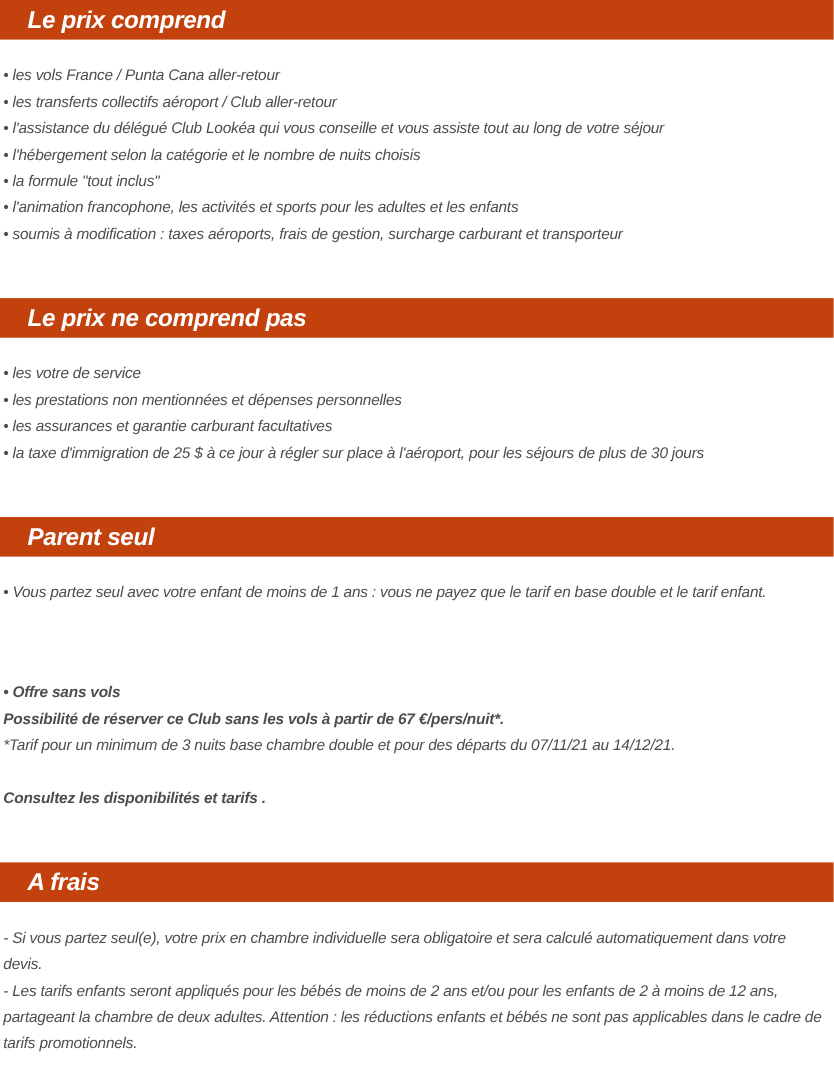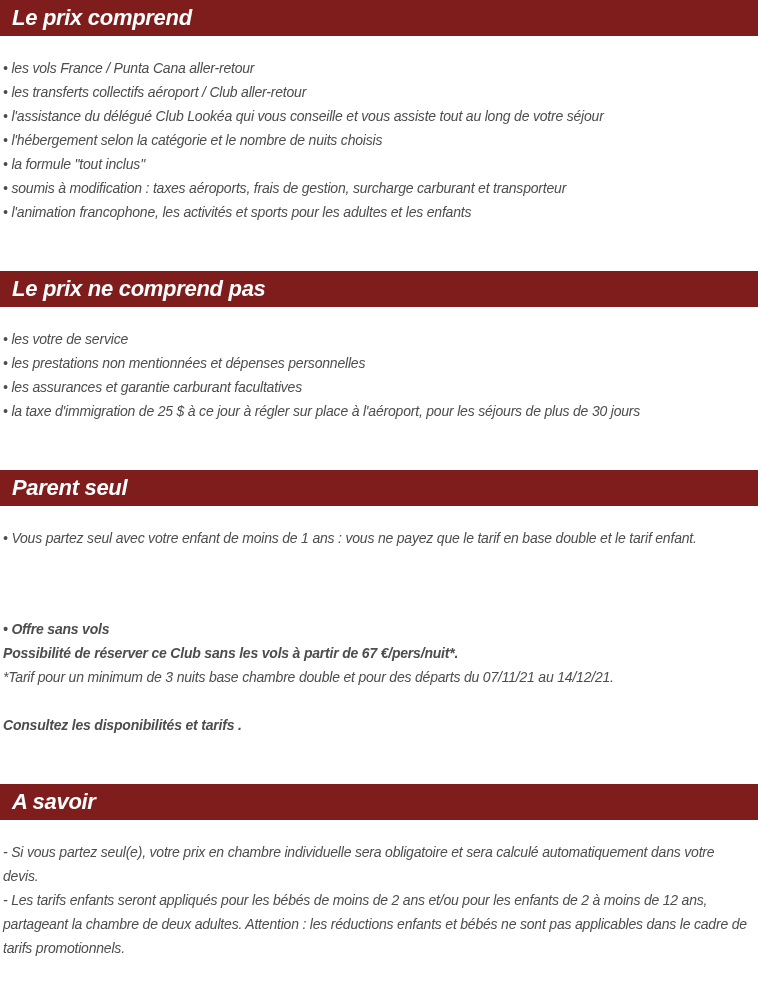--- a/index.html
+++ b/index.html
@@ -8,24 +8,24 @@
     padding: 0;
     background: #ffffff;
   }
   body {
     width: 758px;
     font-family: "Liberation Sans", sans-serif;
     font-style: italic;
     color: #4d4d4d;
   }
   .band {
-    background: #7f1d1d;
+    background: #c2410c;
     height: 36px;
     line-height: 36px;
-    padding-left: 12px;
+    padding-left: 25px;
     color: #ffffff;
     font-weight: bold;
     font-size: 22px;
     letter-spacing: -0.3px;
     white-space: nowrap;
     overflow: hidden;
   }
   .content {
     padding: 20px 6px 0 3px;
     font-size: 14px;
@@ -49,22 +49,22 @@
 <section>
   <div class="band">
     <span>Le prix comprend</span>
   </div>
   <div class="content">
     <p class="li">les vols France / Punta Cana aller-retour</p>
     <p class="li">les transferts collectifs aéroport / Club aller-retour</p>
     <p class="li">l'assistance du délégué Club Lookéa qui vous conseille et vous assiste tout au long de votre séjour</p>
     <p class="li">l'hébergement selon la catégorie et le nombre de nuits choisis</p>
     <p class="li">la formule "tout inclus"</p>
+    <p class="li">l'animation francophone, les activités et sports pour les adultes et les enfants</p>
     <p class="li">soumis à modification : taxes aéroports, frais de gestion, surcharge carburant et transporteur</p>
-    <p class="li">l'animation francophone, les activités et sports pour les adultes et les enfants</p>
   </div>
 </section>
 
 <section>
   <div class="band">
     <span>Le prix ne comprend pas</span>
   </div>
   <div class="content">
     <p class="li">les votre de service</p>
     <p class="li">les prestations non mentionnées et dépenses personnelles</p>
@@ -87,19 +87,19 @@
     <p class="li bold"><span class="underline">Offre sans vols</span></p>
     <p class="bold">Possibilité de réserver ce Club sans les vols à partir de 67 €/pers/nuit*.</p>
     <p>*Tarif pour un minimum de 3 nuits base chambre double et pour des départs du 07/11/21 au 14/12/21.</p>
     <div class="spacer"></div>
     <p class="bold">Consultez les disponibilités et tarifs .</p>
   </div>
 </section>
 
 <section>
   <div class="band">
-    <span>A savoir</span>
+    <span>A frais</span>
   </div>
   <div class="content">
     <p>- Si vous partez seul(e), votre prix en chambre individuelle sera obligatoire et sera calculé automatiquement dans votre devis.</p>
     <p>- Les tarifs enfants seront appliqués pour les bébés de moins de 2 ans et/ou pour les enfants de 2 à moins de 12 ans, partageant la chambre de deux adultes. Attention : les réductions enfants et bébés ne sont pas applicables dans le cadre de tarifs promotionnels.</p>
   </div>
 </section>
 
 </body></html>

